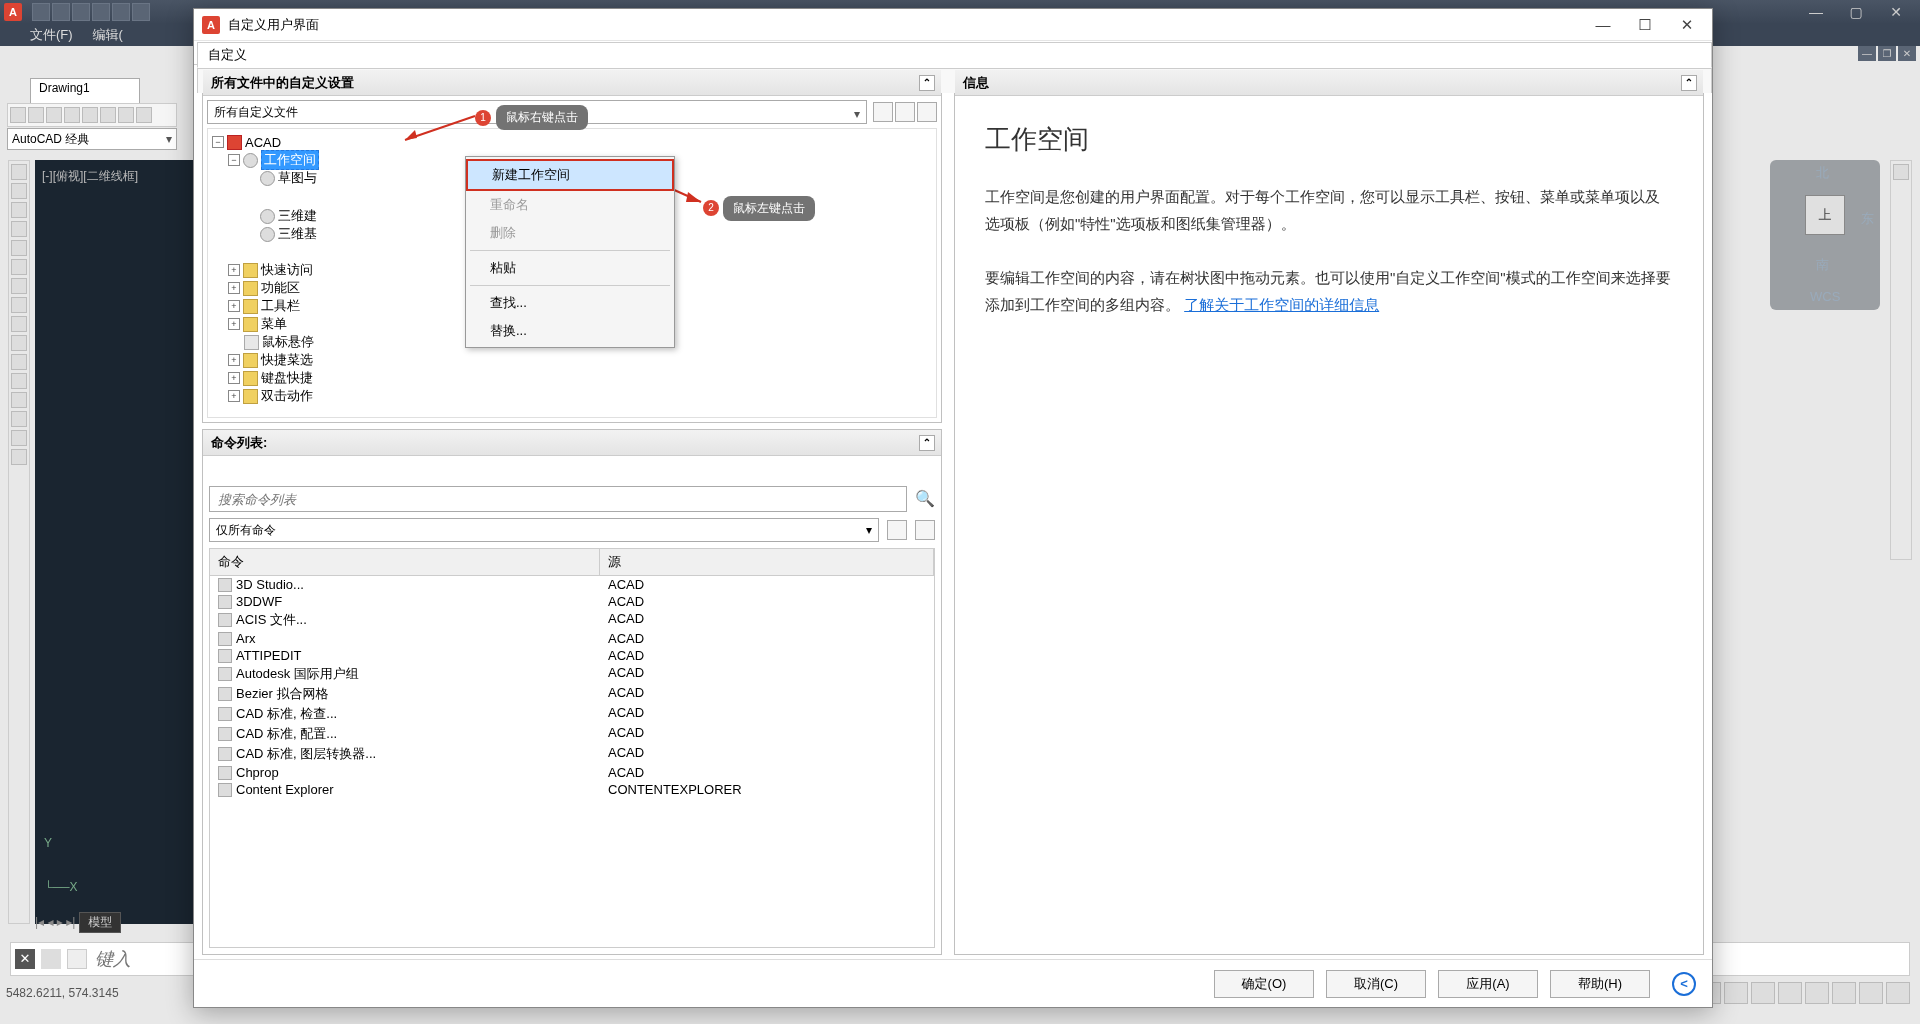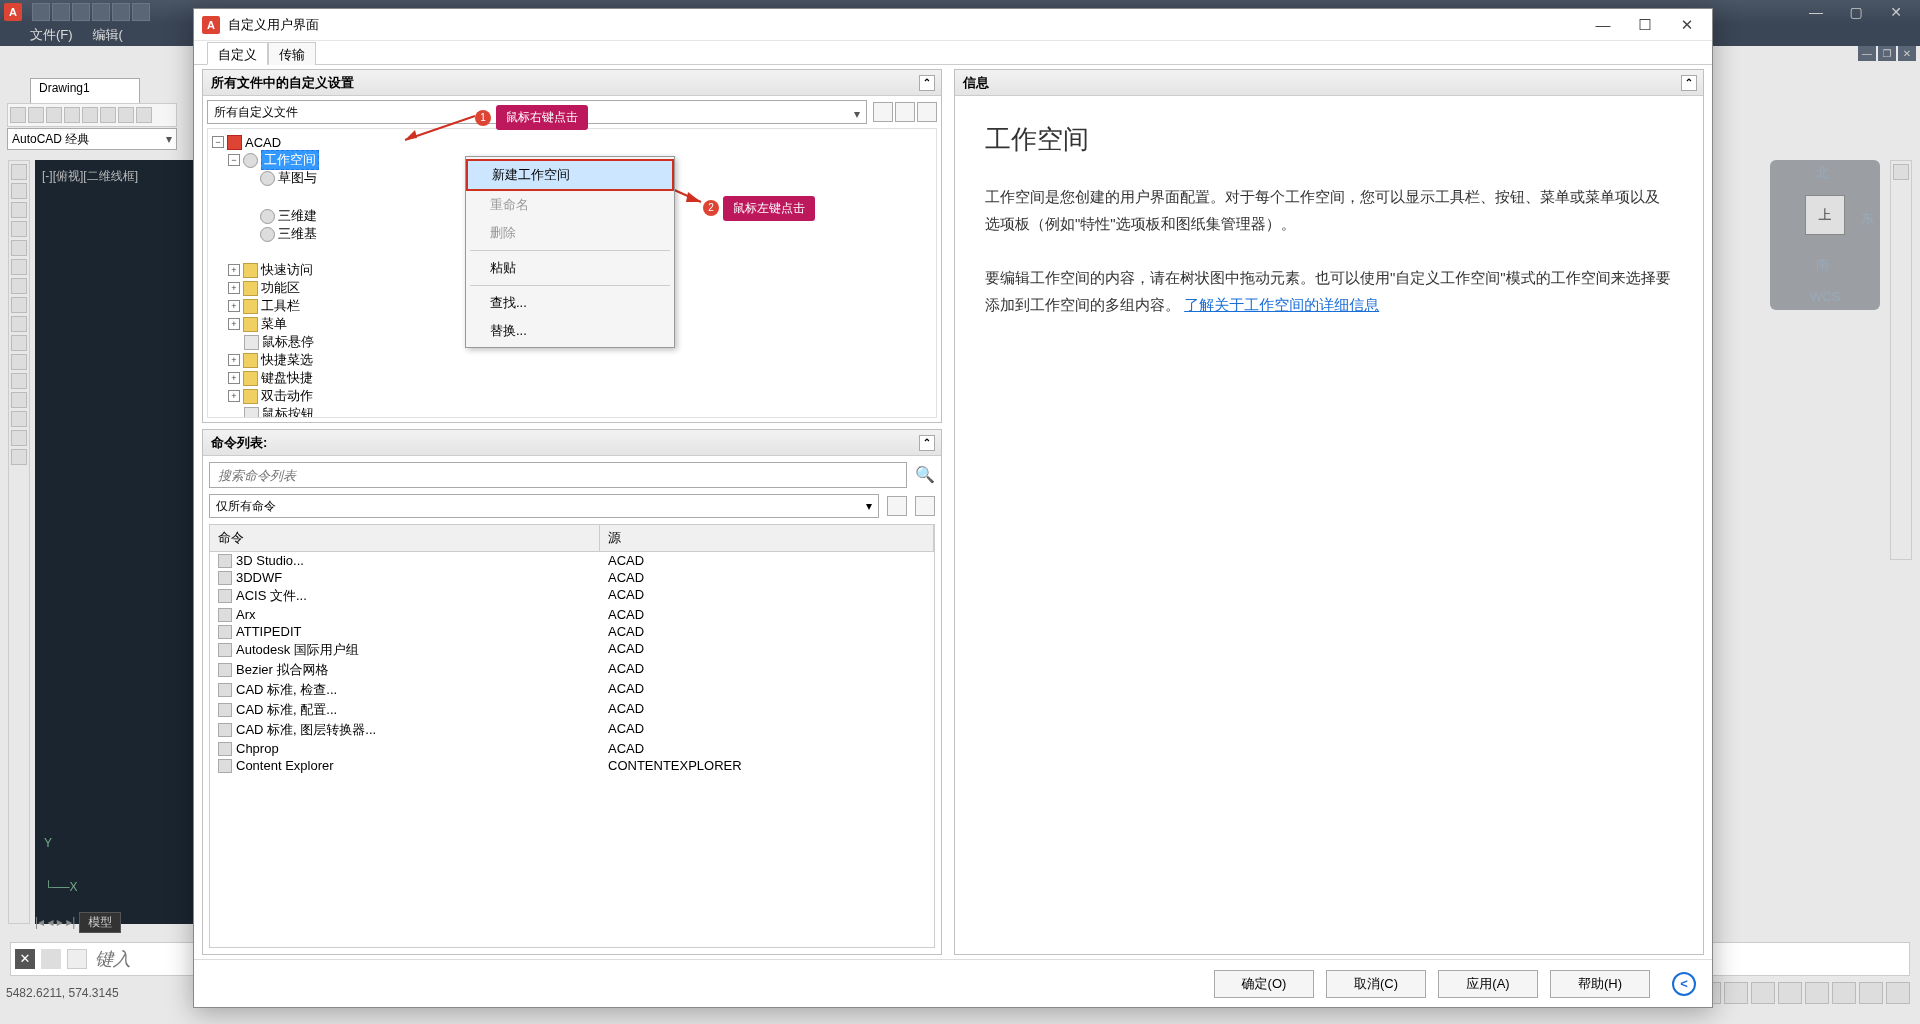--- a/index.html
+++ b/index.html
@@ -41,21 +41,21 @@
 .cad-status { position:absolute; bottom:20px; left:6px; height:22px; font-size:12px; color:#555; display:flex; align-items:center; gap:6px;}
 .cad-status-r { position:absolute; bottom:20px; right:10px; display:flex; gap:3px; }
 .st-btn { width:24px; height:22px; background:#ddd; border:1px solid #bbb; }
 
 
 .dialog { position:absolute; top:8px; left:193px; width:1520px; height:1000px; background:#fff; border:1px solid #888; box-shadow:0 5px 25px rgba(0,0,0,.3); display:flex; flex-direction:column; }
 .dlg-title { height:32px; background:#fff; display:flex; align-items:center; padding:0 8px; border-bottom:1px solid #e5e5e5;}
 .dlg-logo { width:18px; height:18px; background:#d43; border-radius:2px; margin-right:8px; color:#fff; text-align:center; font-size:11px; font-weight:bold; line-height:18px;}
 .dlg-winbtns { margin-left:auto; display:flex; gap:8px; }
 .dlg-wb { width:34px; height:26px; text-align:center; line-height:26px; font-size:15px; color:#444; cursor:pointer; }
-.dlg-tabs { height:24px; display:flex; border-bottom:1px solid #ccc; padding-left:13px; gap:0;}
+.dlg-tabs { height:24px; display:flex; border-bottom:1px solid #ccc; padding-left:3px; gap:0;flex-direction:column;}
 .dlg-tab { padding:3px 10px; font-size:13px; border:1px solid #ccc; border-bottom:none; background:#f8f8f8; position:relative; top:1px; cursor:pointer;}
 .dlg-tab.active { background:#fff; border-bottom:1px solid #fff;}
 .dlg-body { flex:1; display:flex; gap:12px; padding:4px 8px; overflow:hidden;}
 .dlg-left { width:740px; display:flex; flex-direction:column; gap:6px;}
 .dlg-right { flex:1; display:flex; flex-direction:column;}
 
 .panel { border:1px solid #c0c0c0; background:#fff; }
 .panel-hd { background:linear-gradient(#f2f2f2,#e4e4e4); height:26px; display:flex; align-items:center; padding:0 8px; font-size:13px; font-weight:bold; border-bottom:1px solid #ccc; position:relative;}
 .panel-hd .collapse { position:absolute; right:6px; top:5px; width:16px; height:16px; border:1px solid #aaa; background:#fff; font-size:10px; text-align:center; line-height:14px; cursor:pointer;}
 .panel-bd { padding:4px; }
@@ -74,25 +74,25 @@
 .tico.gear { background:#ddd; border-color:#999; border-radius:50%;}
 .tico.file { background:#e8e8e8; border-color:#aaa;}
 .tsel { background:#3399ff; color:#fff; border:1px dashed #2277dd; padding:0 2px;}
 
 .ctx-menu { position:absolute; top:156px; left:465px; width:210px; background:#f5f5f5; border:1px solid #999; box-shadow:2px 2px 6px rgba(0,0,0,.25); padding:2px 0; z-index:20;}
 .ctx-item { padding:5px 24px; font-size:13px; cursor:pointer;}
 .ctx-item.hl { background:#cde6ff; border:2px solid #d03020;}
 .ctx-item.dis { color:#999;}
 .ctx-sep { height:1px; background:#ccc; margin:3px 4px;}
 
-.callout { position:absolute; background:#be185d; color:#fff; font-size:12px; padding:4px 10px; border-radius:3px; z-index:15;}
+.callout { position:absolute; background:#737373; color:#fff; font-size:12px; padding:4px 10px; border-radius:8px; z-index:15;}
 .callout-badge { position:absolute; width:16px; height:16px; background:#d43; color:#fff; border-radius:50%; text-align:center; line-height:16px; font-size:10px; z-index:18;}
 .arrow {position:absolute; z-index:16;}
 
-.cmdlist-panel { flex:1; display:flex; flex-direction:column;}
+.cmdlist-panel { flex:1; display:flex; flex-direction:column;gap:24px;}
 .cmdlist-panel .panel-bd { flex:1; display:flex; flex-direction:column; padding:6px; gap:6px;}
 .search-row { display:flex; gap:8px; align-items:center;}
 .search-box { flex:1; height:26px; border:1px solid #aaa; font-size:13px; font-style:italic; color:#999; padding:3px 8px;}
 .search-ico { width:20px; height:20px; font-size:16px; color:#555; cursor:pointer;}
 .filter-row { display:flex; gap:8px; align-items:center;}
 .filter-combo { flex:1; height:24px; border:1px solid #aaa; font-size:12px; padding:2px 6px; display:flex; align-items:center; cursor:pointer;}
 .filter-combo:after { content:"▾"; margin-left:auto;}
 
 .cmd-table-wrap { flex:1; border:1px solid #ccc; overflow:hidden; display:flex; flex-direction:column;}
 .cmd-thead { display:flex; background:#f0f0f0; border-bottom:1px solid #ccc; font-size:13px;}
@@ -312,24 +312,20 @@
               </div>
             <div class="tnode" style="padding-left:16px;">
                 <div class="texp">+</div>
                 <div class="tico"></div>
                 <span>键盘快捷</span>
               </div>
             <div class="tnode" style="padding-left:16px;">
                 <div class="texp">+</div>
                 <div class="tico"></div>
                 <span>双击动作</span>
-              </div>
-            <div class="tnode" style="padding-left:32px;">
-                <div class="tico file"></div>
-                <span>鼠标按钮</span>
               </div>
 
           </div>
         </div>
       </div>
 
       <div class="panel cmdlist-panel">
         <div class="panel-hd">
           <span>命令列表:</span>
           <div class="collapse">⌃</div>

